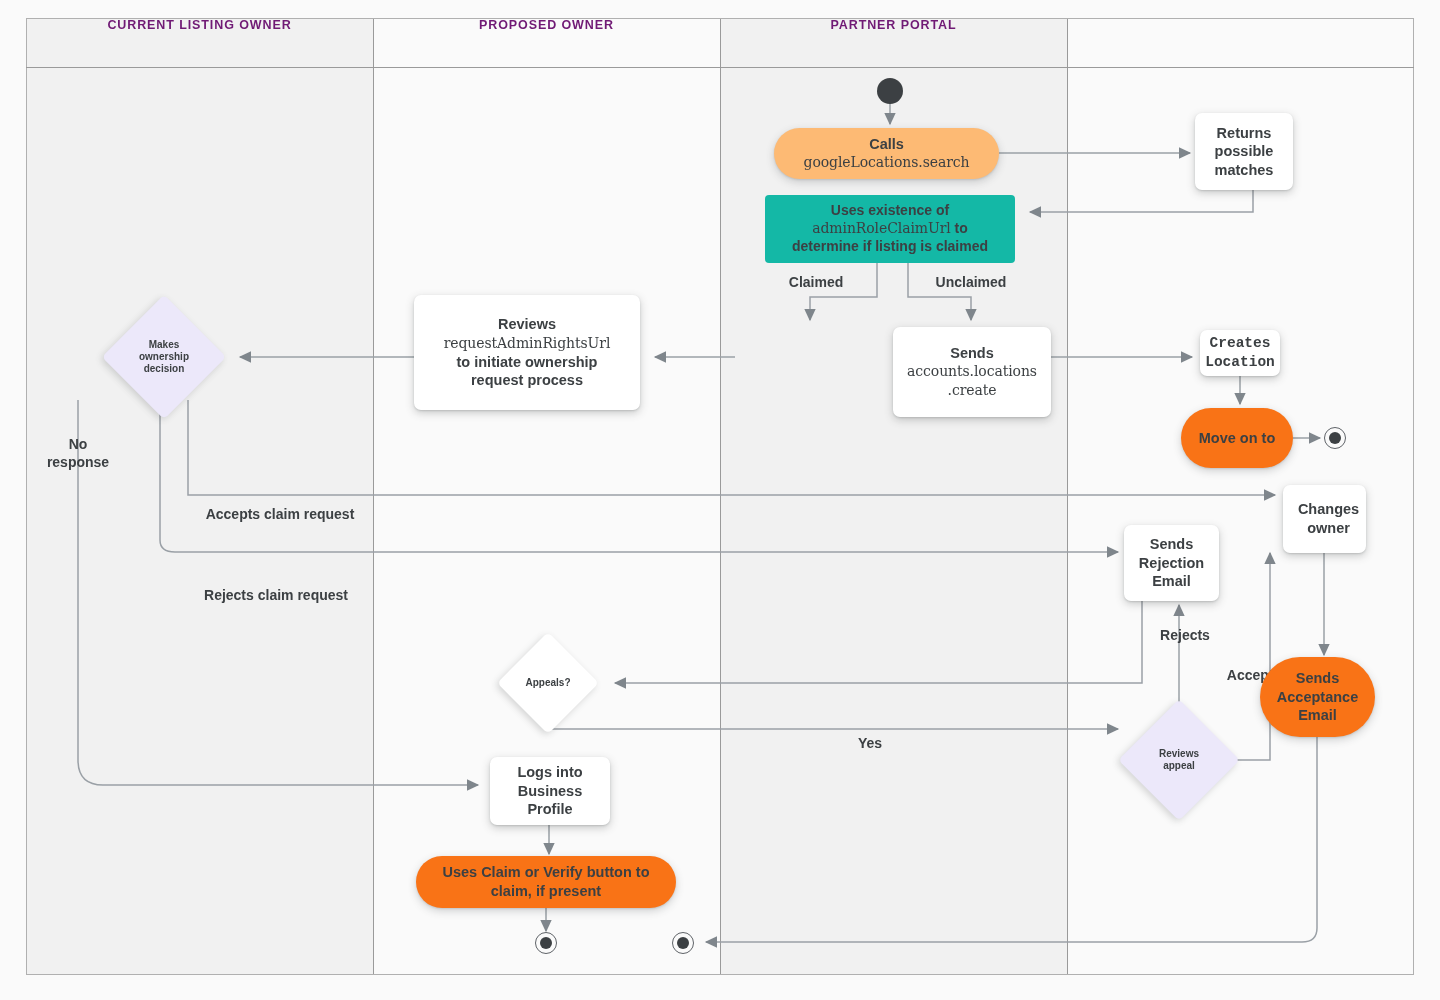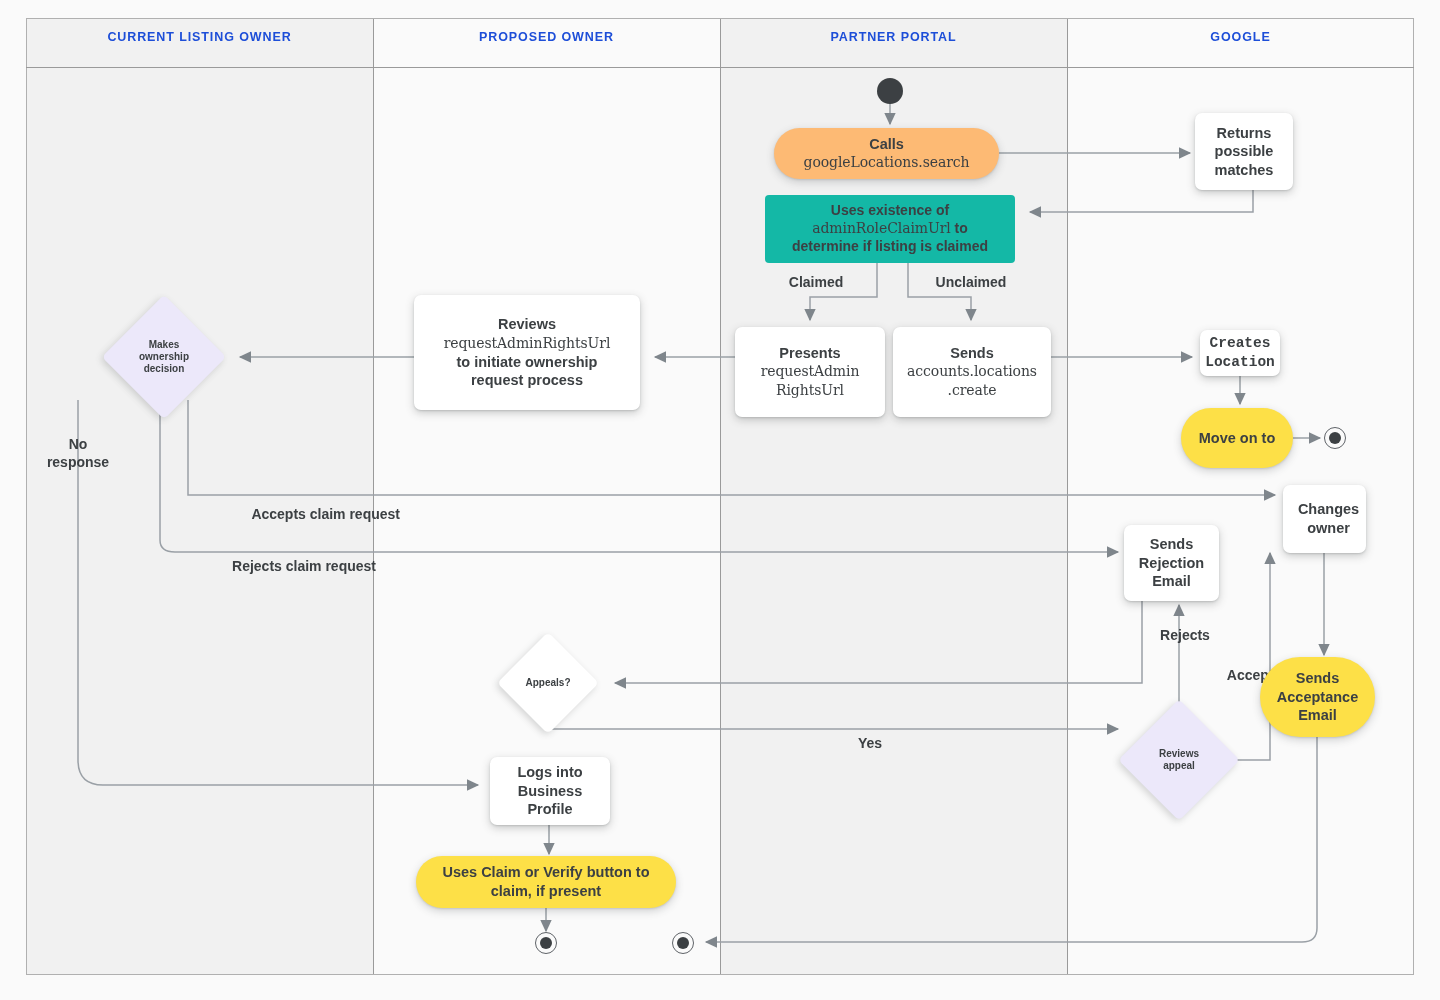--- a/index.html
+++ b/index.html
@@ -8,37 +8,37 @@
 
   
   .lane-frame{position:absolute;left:26px;top:18px;width:1388px;height:957px;
     border:1px solid #b0b0b0;box-sizing:border-box;}
   .lane{position:absolute;top:0;height:100%;box-sizing:border-box;}
   .lane.shade{background:#f1f1f1;}
   .lane.light{background:#fafafa;}
   .lane-div{position:absolute;top:0;height:100%;width:1px;background:#9a9a9a;}
   .lane-head{position:absolute;left:26px;top:18px;width:1388px;height:50px;
     border-bottom:1px solid #9a9a9a;box-sizing:border-box;}
-  .lane-title{position:absolute;top:12px;height:50px;display:flex;align-items:center;
+  .lane-title{position:absolute;top:0;height:50px;display:flex;align-items:center;
     justify-content:center;font-size:12.5px;font-weight:bold;letter-spacing:.9px;
-    color:#1d4ed8;text-transform:uppercase;}
+    color:#701a75;text-transform:uppercase;}
 
   
   #edges{position:absolute;left:0;top:0;width:1440px;height:1000px;}
 
   
   .node{position:absolute;box-sizing:border-box;display:flex;align-items:center;
     justify-content:center;text-align:center;color:#3c4043;line-height:1.28;}
   .box{background:#ffffff;border-radius:7px;
     box-shadow:0 3px 8px rgba(60,64,67,.26),0 1px 2px rgba(60,64,67,.18);}
   .pill{border-radius:999px;
     box-shadow:0 3px 8px rgba(60,64,67,.22),0 1px 2px rgba(60,64,67,.14);}
   .flat{border-radius:4px;}
   .cyan{background:#fdba74;}
-  .pink{background:#fde047;}
+  .pink{background:#f97316;}
   .lav{background:#14b8a6;}
   .node .t{padding:0 8px;font-size:14.5px;font-weight:bold;}
   .mono{font-family:"DejaVu Serif",serif;font-weight:normal;font-size:14px;letter-spacing:-.1px;}
   .diamond{position:absolute;}
   .diamond .dshape{position:absolute;left:0;top:0;width:100%;height:100%;
     background:#ece8fa;transform:rotate(45deg);border-radius:5px;
     box-shadow:0 3px 7px rgba(60,64,67,.2);}
   .diamond.white .dshape{background:#ffffff;}
   .diamond .dlab{position:absolute;left:0;top:0;width:100%;height:100%;
     display:flex;align-items:center;justify-content:center;text-align:center;
@@ -62,21 +62,20 @@
     <div class="lane shade" style="left:694px;width:346px;"></div>
     <div class="lane light" style="left:1040px;width:346px;"></div>
     <div class="lane-div" style="left:346px;"></div>
     <div class="lane-div" style="left:693px;"></div>
     <div class="lane-div" style="left:1040px;"></div>
   </div>
   <div class="lane-head"></div>
   <div class="lane-title" style="left:26px;width:347px;">Current Listing Owner</div>
   <div class="lane-title" style="left:373px;width:347px;">Proposed Owner</div>
   <div class="lane-title" style="left:720px;width:347px;">Partner Portal</div>
-  <div class="lane-title" style="left:1067px;width:347px;">Google</div>
 
   <svg id="edges">
     <defs>
       <marker id="ah" markerWidth="9" markerHeight="9" refX="7.6" refY="4.5" orient="auto">
         <path d="M0,0.6 L8.4,4.5 L0,8.4 z" fill="#7f868c"></path>
       </marker>
     </defs>
     <g fill="none" stroke="#9aa0a6" stroke-width="1.5">
 
       <path d="M890,101 L890,124" marker-end="url(#ah)"></path>
@@ -141,27 +140,20 @@
     <div class="t" style="font-size:14px;">
       <span>Uses existence of</span><br>
       <span class="mono">adminRoleClaimUrl</span><span> to</span><br>
       <span>determine if listing is claimed</span>
     </div>
   </div>
 
   <div class="elabel" style="left:776px;top:274px;width:80px;">Claimed</div>
   <div class="elabel" style="left:921px;top:274px;width:100px;">Unclaimed</div>
 
-  <div class="node box" style="left:735px;top:327px;width:150px;height:90px;">
-    <div class="t">
-      <span>Presents</span><br>
-      <span class="mono">requestAdmin</span><br>
-      <span class="mono">RightsUrl</span>
-    </div>
-  </div>
 
   <div class="node box" style="left:893px;top:327px;width:158px;height:90px;">
     <div class="t">
       <span>Sends</span><br>
       <span class="mono">accounts.locations</span><br>
       <span class="mono">.create</span>
     </div>
   </div>
 
   <div class="node box" style="left:414px;top:295px;width:226px;height:115px;">
@@ -186,22 +178,22 @@
   </div>
 
   <div class="node pill pink" style="left:1181px;top:408px;width:112px;height:60px;">
     <div class="t">Move on to</div>
   </div>
 
   <div class="enddot" style="left:1324px;top:427px;"></div>
 
   <div class="elabel" style="left:36px;top:436px;width:84px;">No
 response</div>
-  <div class="elabel" style="left:180px;top:506px;width:200px;text-align:right;margin-left:20px;">Accepts claim request</div>
-  <div class="elabel" style="left:176px;top:558px;width:200px;text-align:right;">Rejects claim request</div>
+  <div class="elabel" style="left:180px;top:506px;width:200px;text-align:center;">Accepts claim request</div>
+  <div class="elabel" style="left:176px;top:587px;width:200px;text-align:center;">Rejects claim request</div>
 
   <div class="node box" style="left:1283px;top:485px;width:83px;height:68px;">
     <div class="t" style="white-space:pre-line;margin-left:8px;">Changes
 owner</div>
   </div>
 
   <div class="node box" style="left:1124px;top:525px;width:95px;height:76px;">
     <div class="t" style="white-space:pre-line;">Sends
 Rejection
 Email</div>

